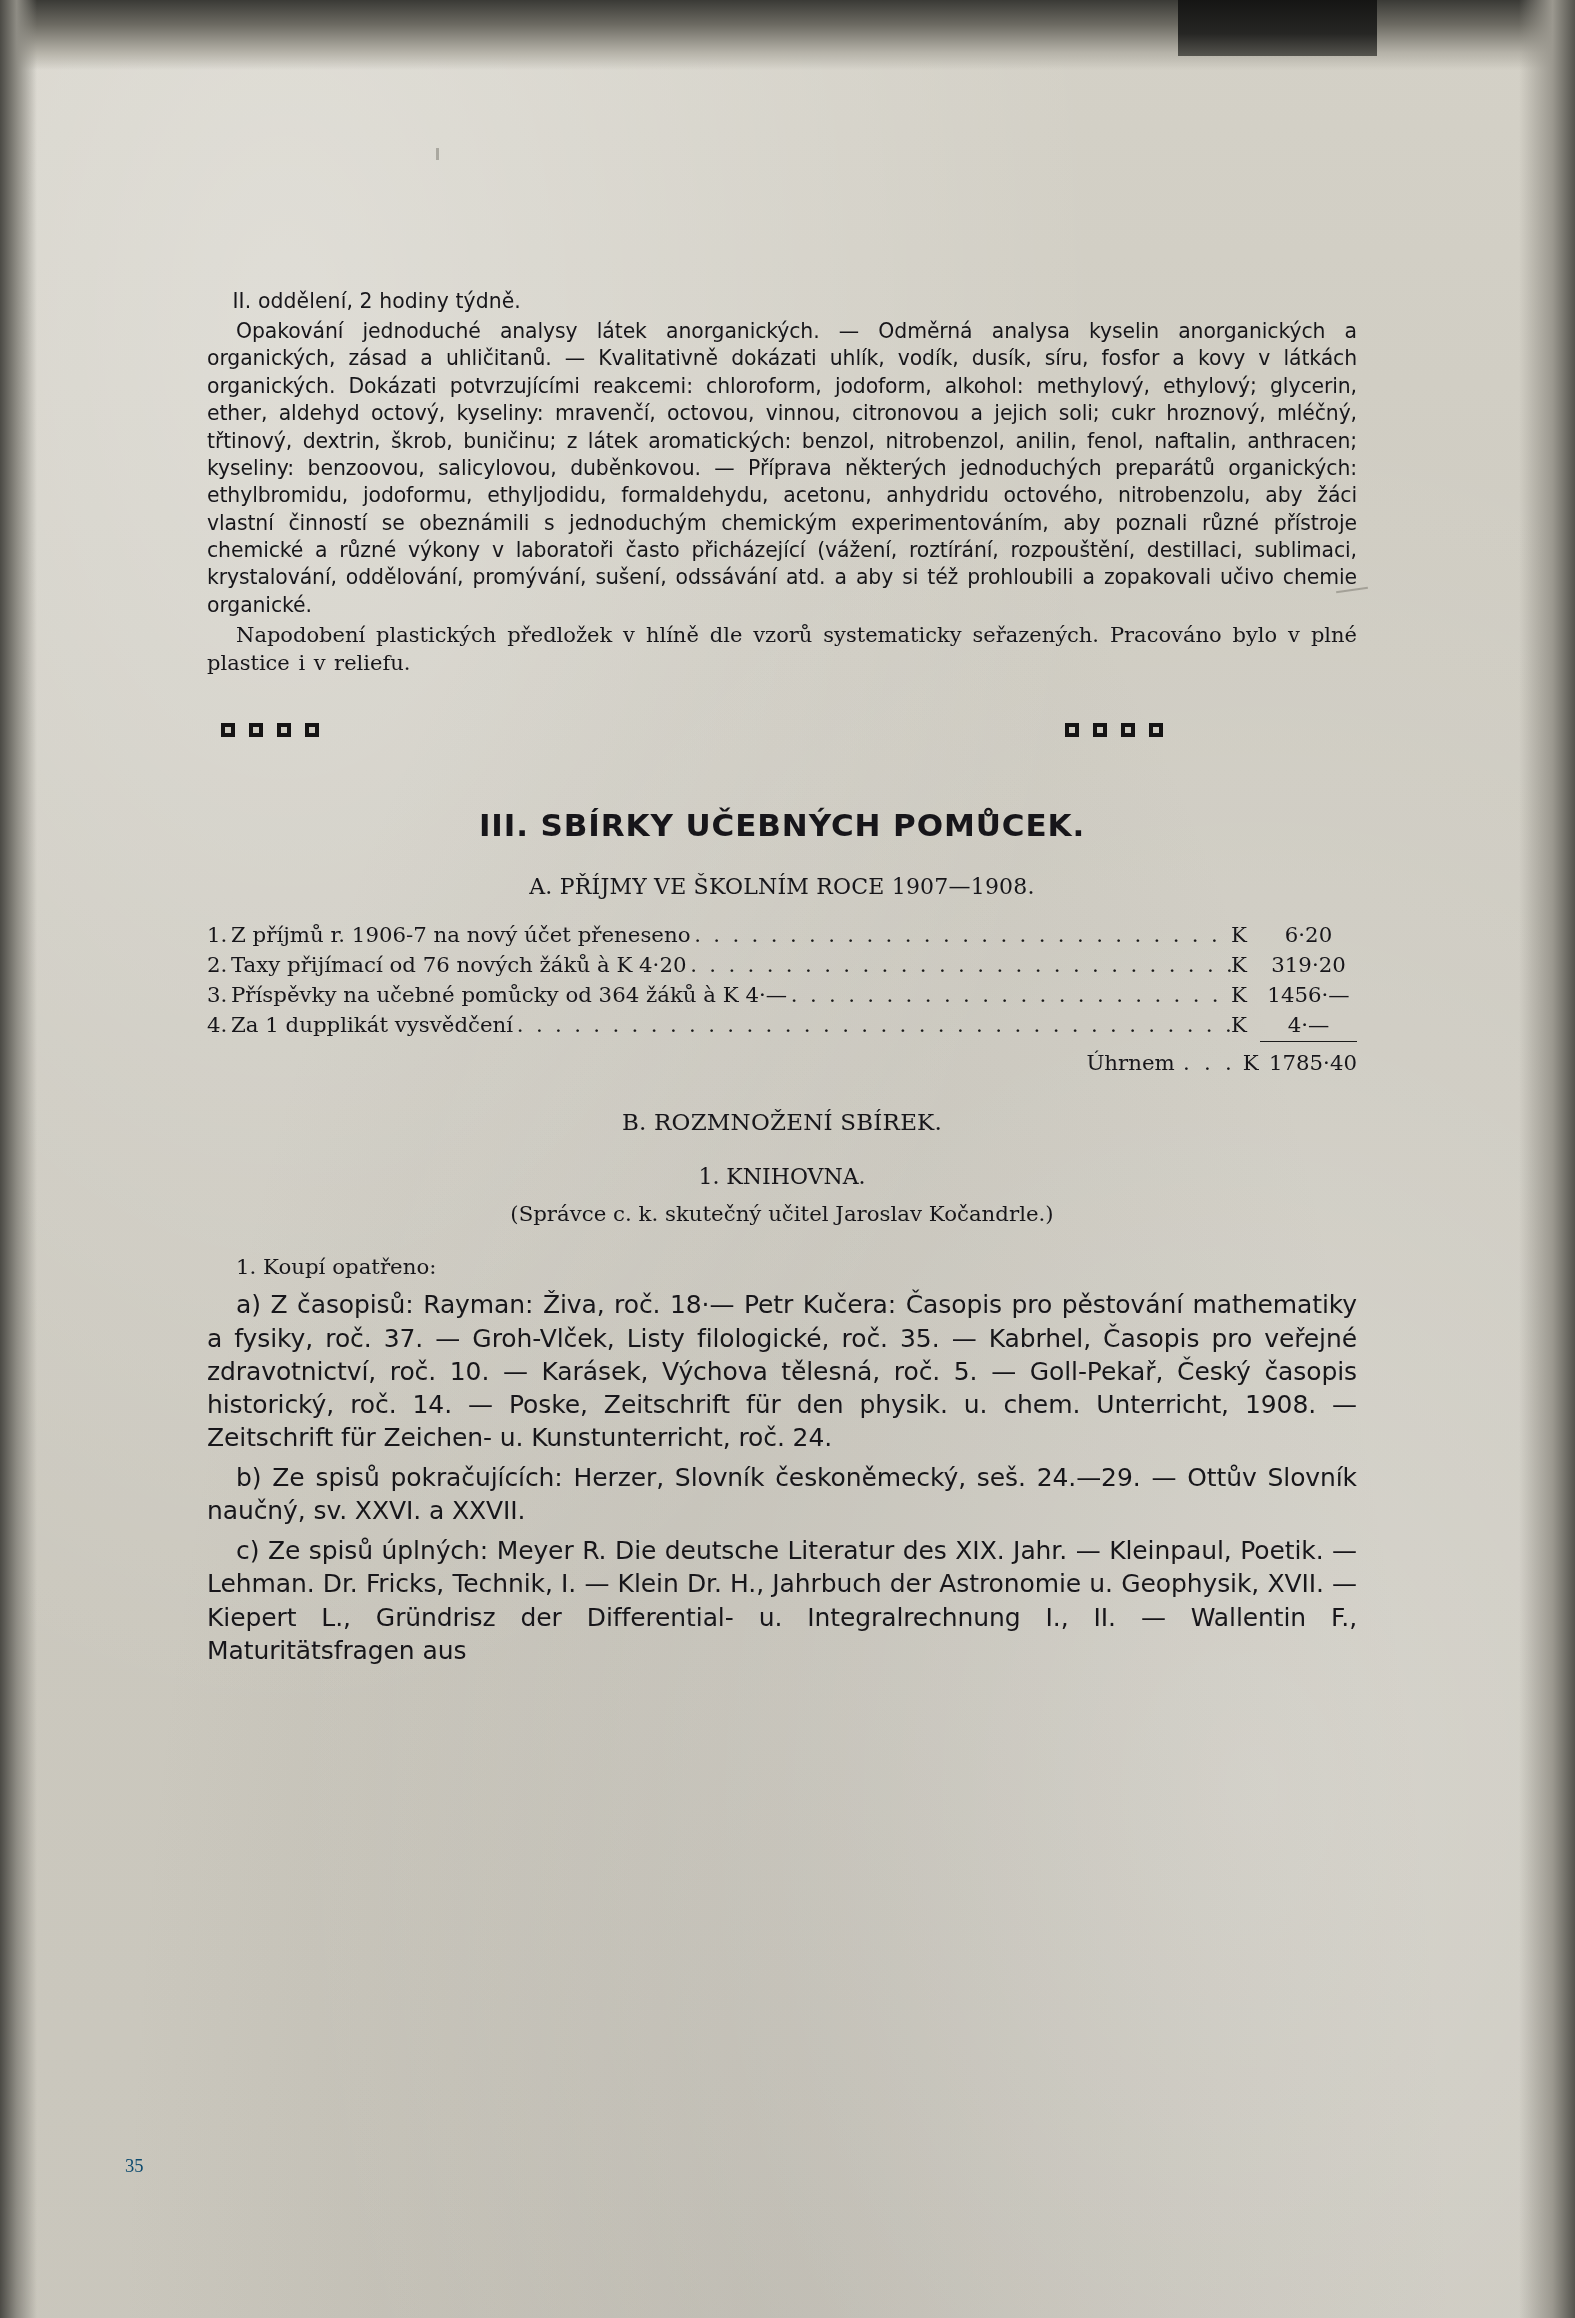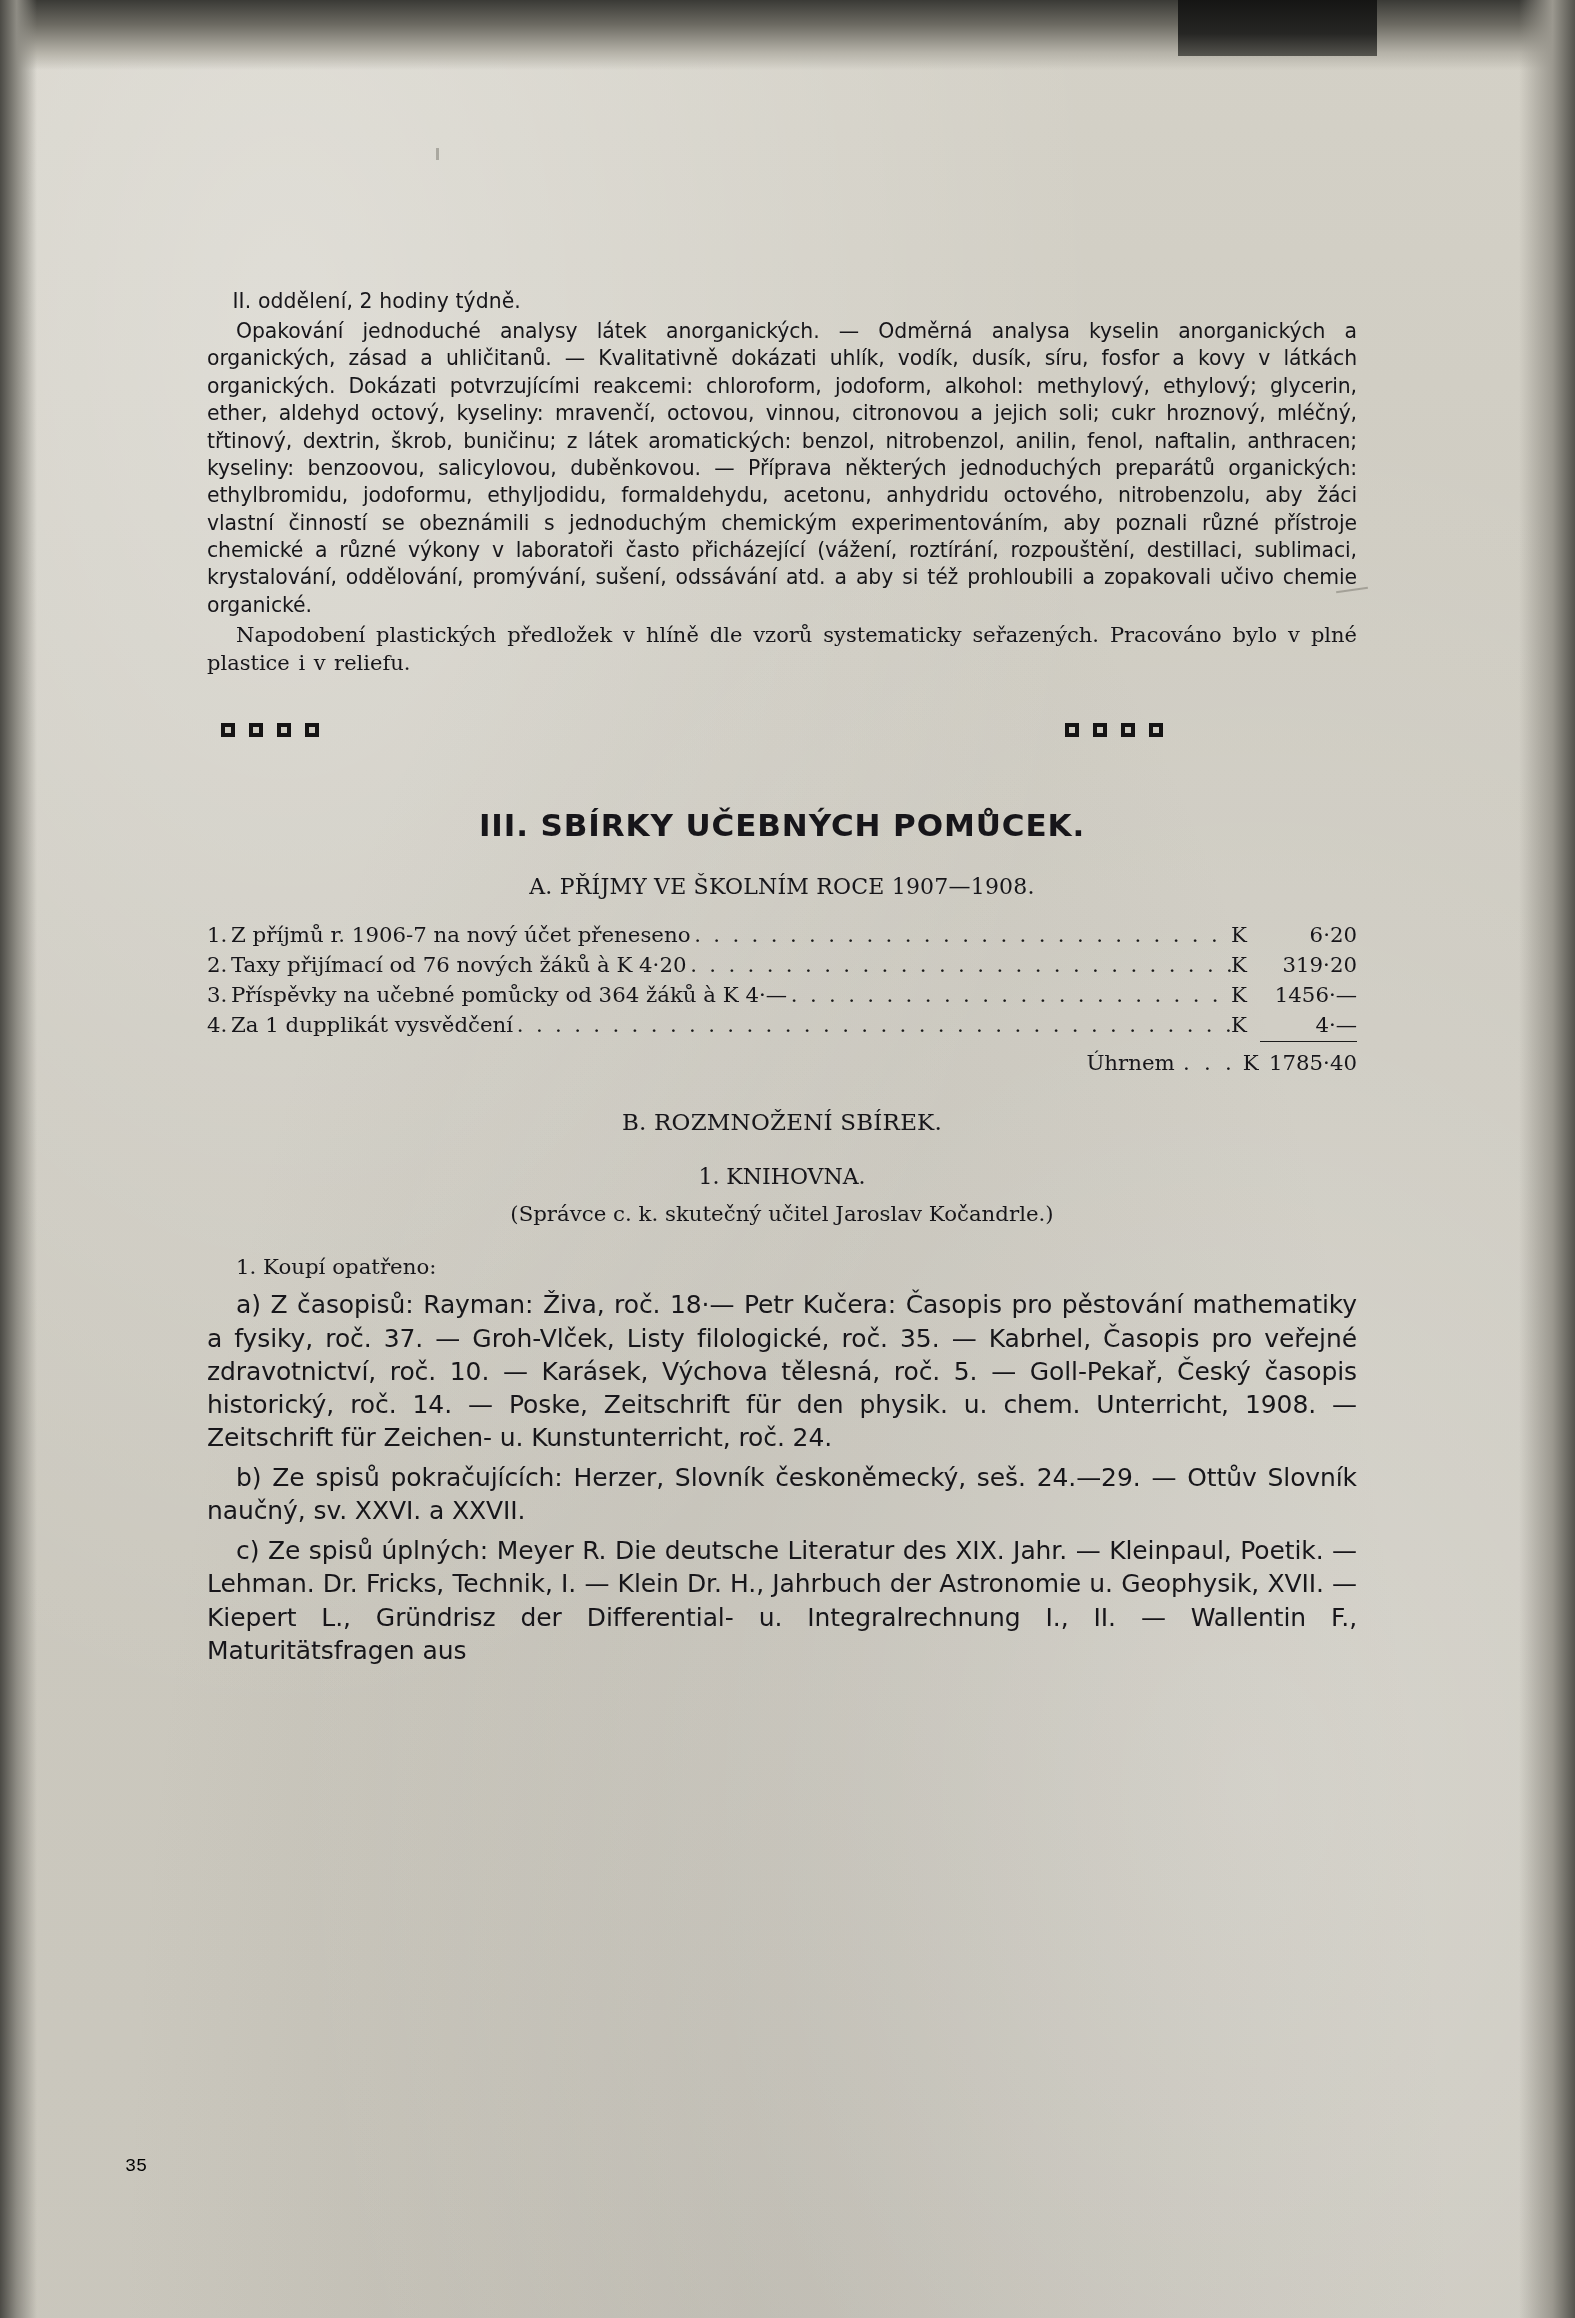--- a/index.html
+++ b/index.html
@@ -150,21 +150,21 @@
   .inc-text { flex: none; }
   .inc-dots {
     flex: 1 1 auto;
     overflow: hidden;
     white-space: nowrap;
     letter-spacing: 2.8px;
     padding: 0 3.7px;
     color: #1a1a1a;
   }
   .inc-k { width: 29px; flex: none; text-align: left; }
-  .inc-val { width: 97px; flex: none; text-align: right; }
+  .inc-val { width: 97px; flex: none; text-align: center; }
   .inc-val.rule { border-bottom: 1.4px solid #1b1b1b; padding-bottom: 0.9px; }
 
   .total-row {
     display: flex;
     justify-content: flex-end;
     font-family: "DejaVu Serif", serif;
     font-size: 21.3px;
     margin-top: 5.6px;
     white-space: nowrap;
   }
@@ -213,23 +213,23 @@
     line-height: 1.33;
     text-align: justify;
     text-indent: 29px;
     letter-spacing: -0.1px;
   }
 
   .page-number {
     position: absolute;
     left: 125px;
     top: 2156px;
-    font-family: Liberation Mono, monospace;
+    font-family: Liberation Serif, serif;
     font-size: 18.5px;
-    color: #000000;
+    color: #0c4a6e;
   }
 
   .speck { position: absolute; background: #6d6a62; opacity: .45; }
 </style>
 </head>
 <body>
 
 <div class="page">
   <div class="paper-tone"></div>
   <div class="edge-dark-top"></div>

